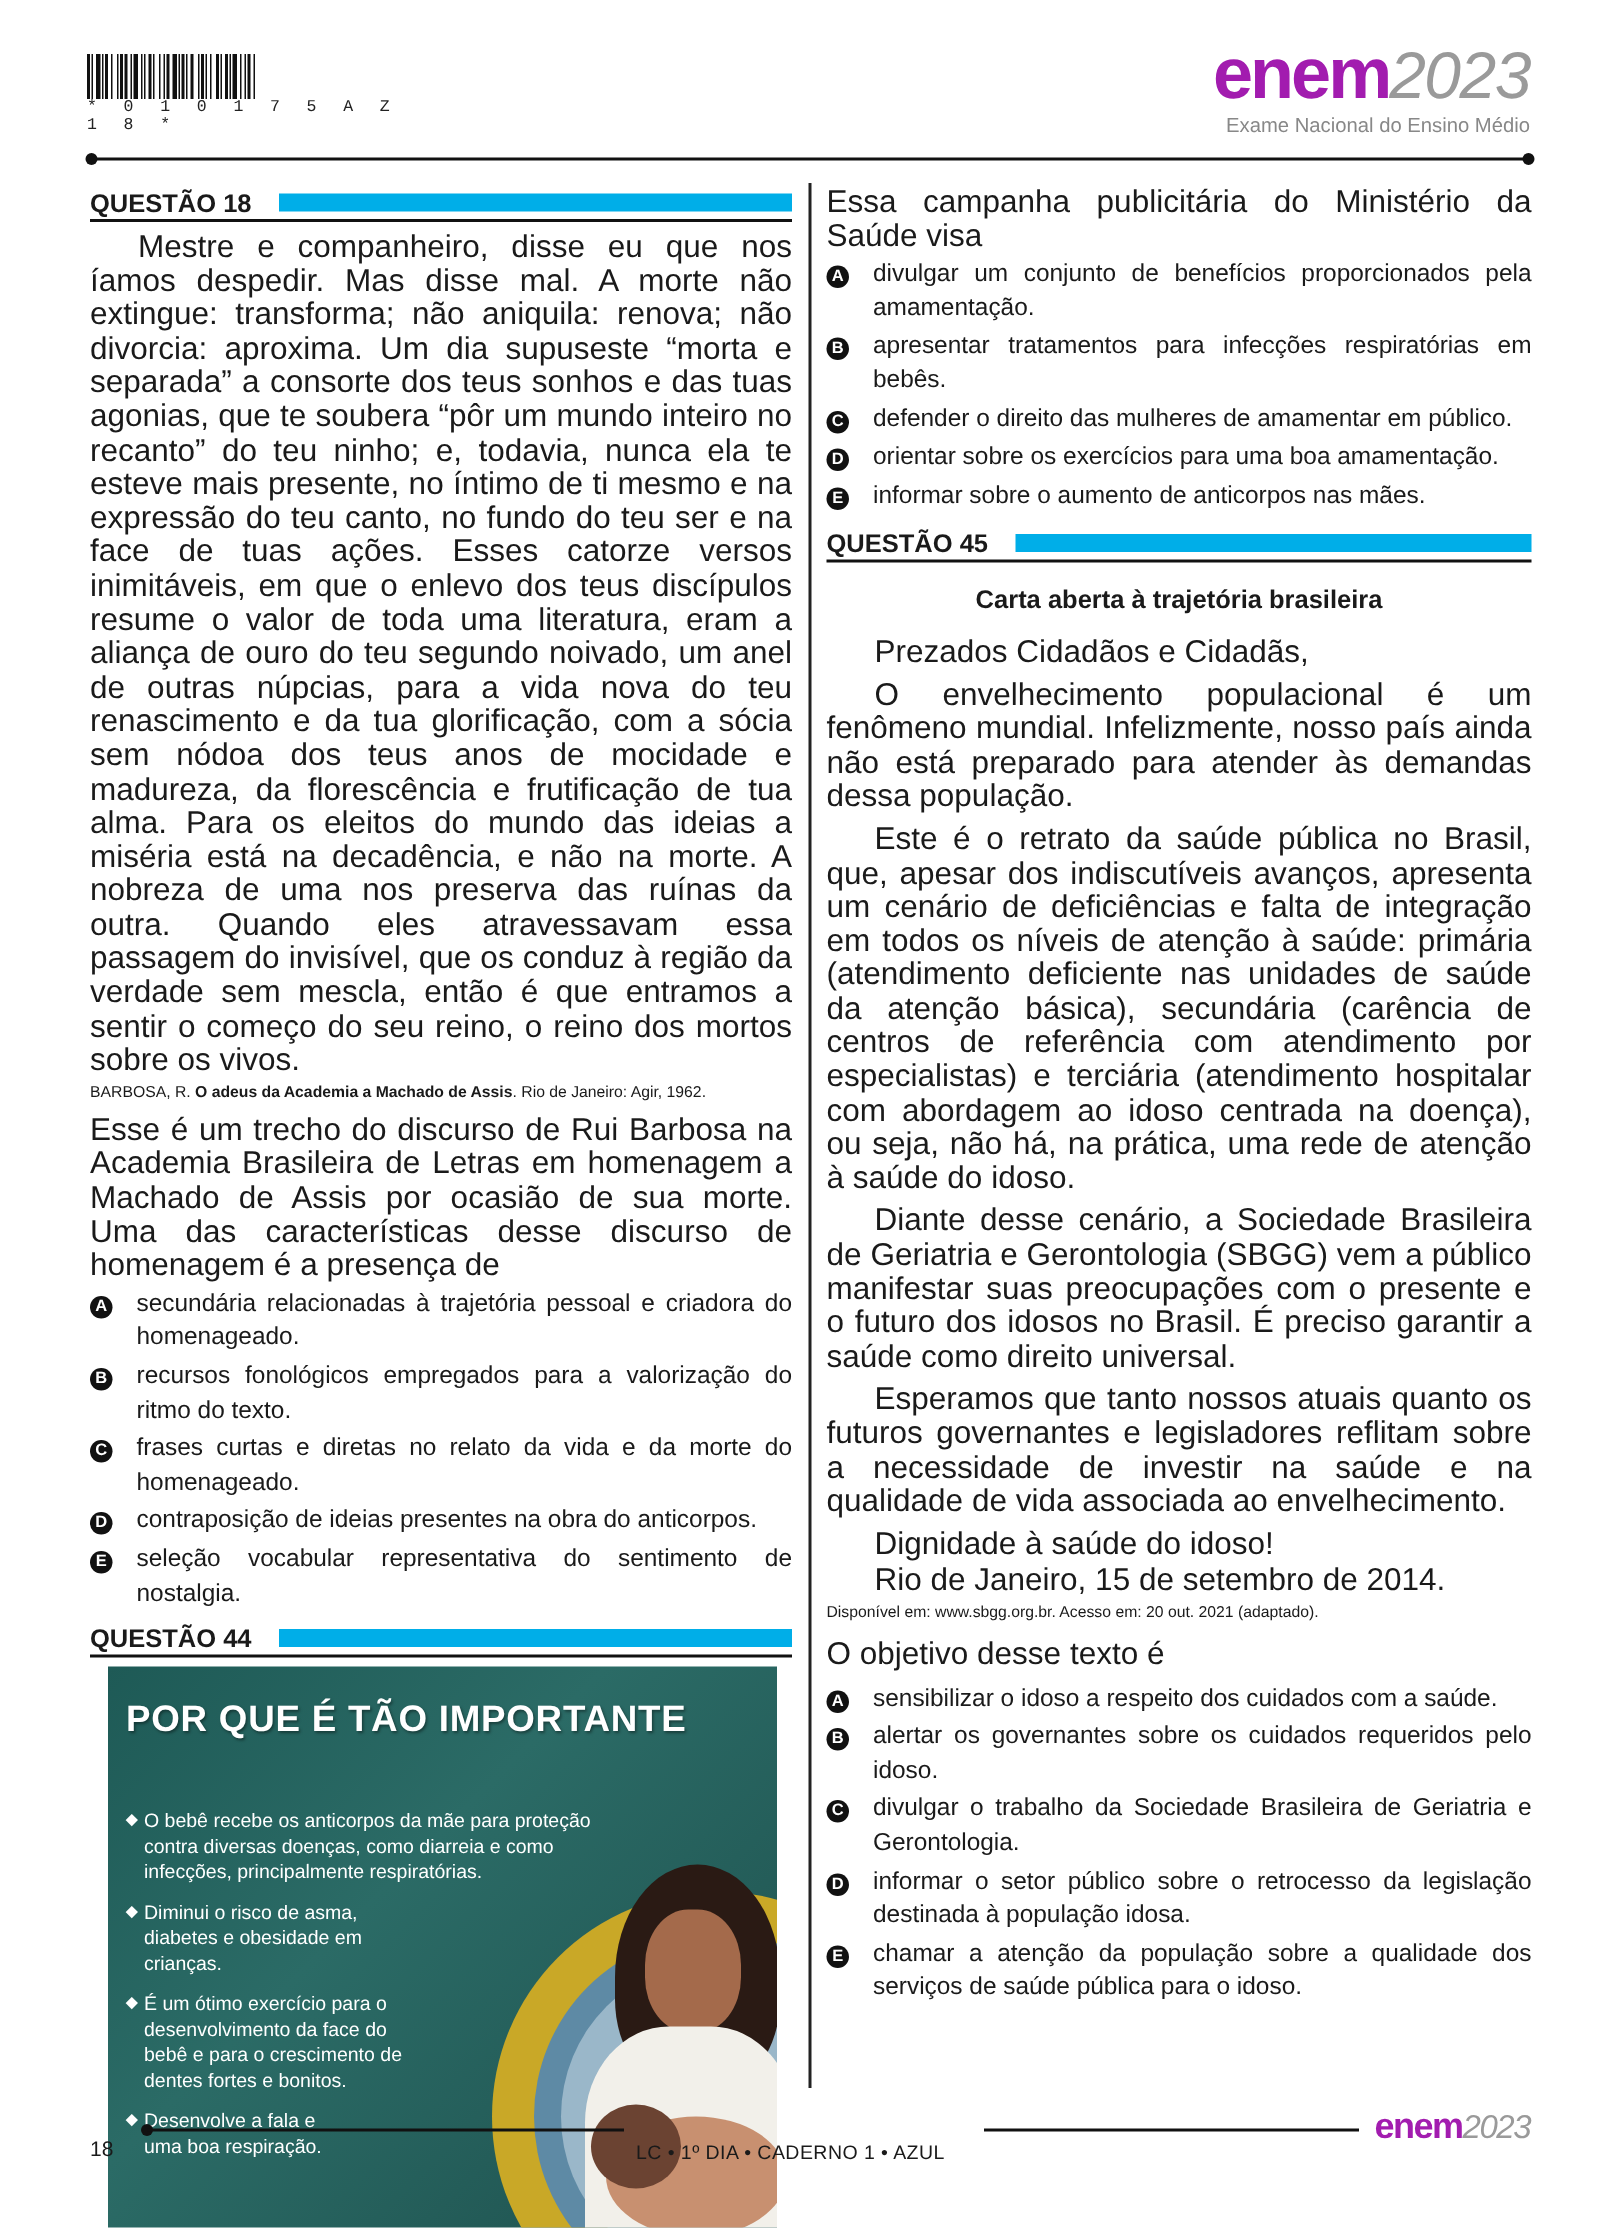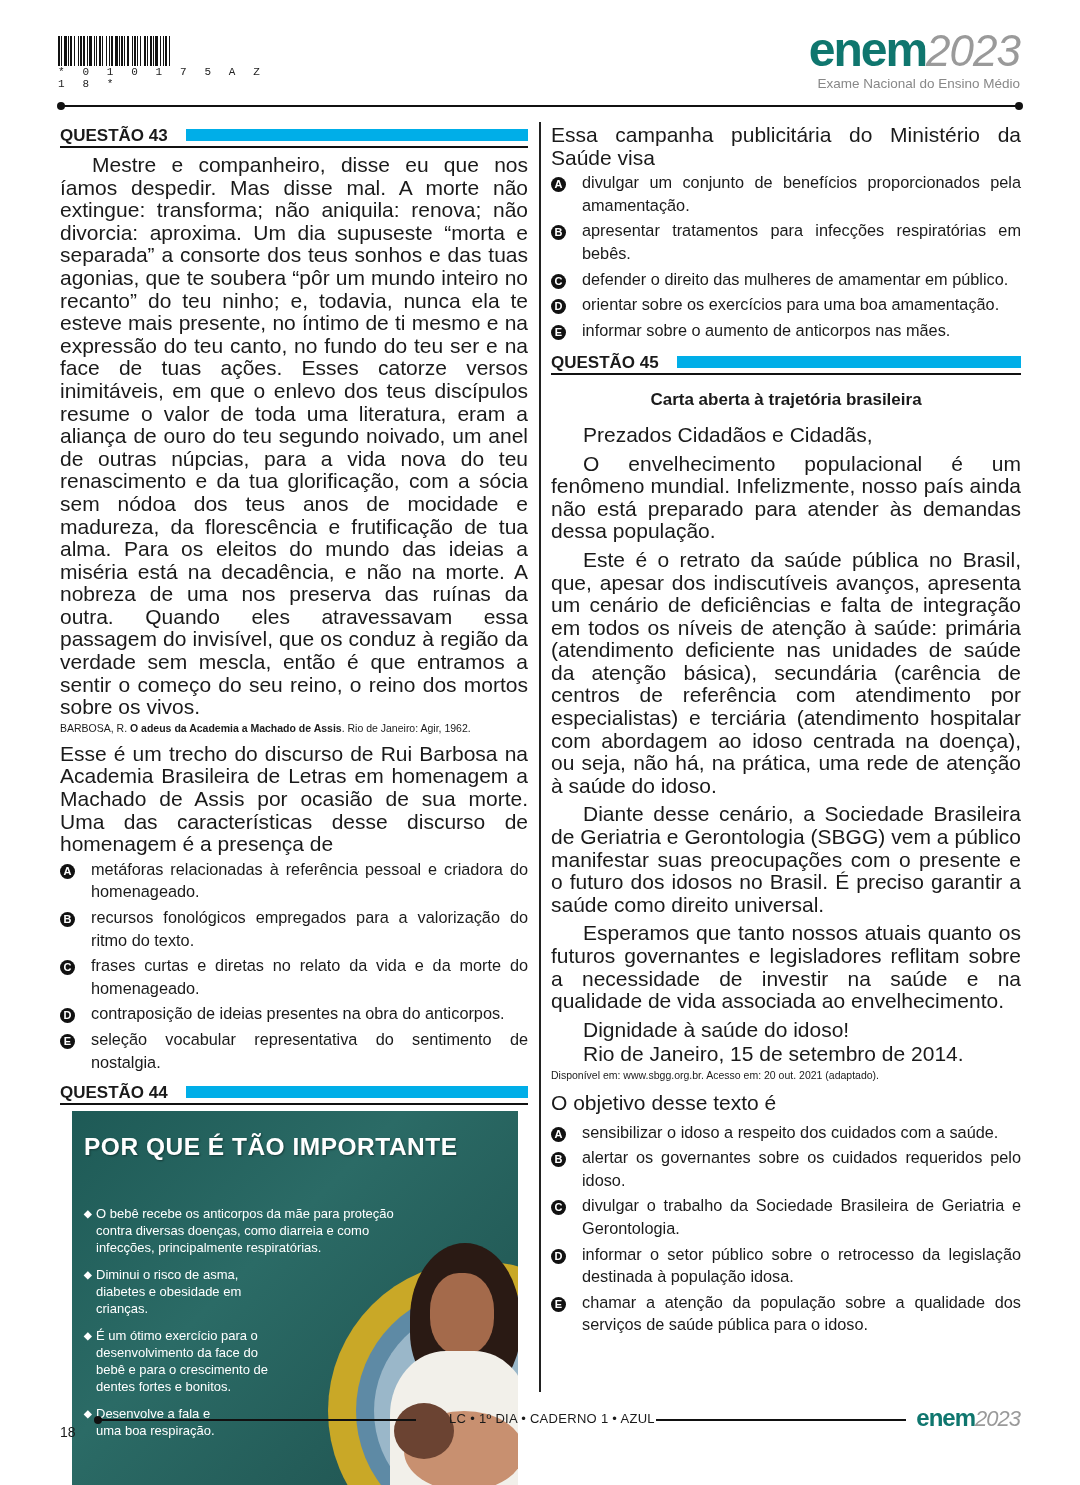--- a/index.html
+++ b/index.html
@@ -2,21 +2,21 @@
 <html><head>
 <meta charset="utf-8">
 <style>
   html, body { margin: 0; padding: 0; background: #ffffff; }
   body { width: 1080px; height: 1485px; position: relative; overflow: hidden; font-family: "Liberation Sans", sans-serif; color: #1a1a1a; }
   .barcode { position: absolute; left: 58px; top: 36px; width: 220px; height: 30px; display: flex; align-items: stretch; gap: 0; }
   .barcode span { display: block; height: 100%; background: #111; }
   .barcode-text { position: absolute; left: 58px; top: 66px; width: 220px; font-family: "Liberation Mono", monospace; font-size: 11px; letter-spacing: 5.6px; color: #222; }
   .logo { position: absolute; right: 60px; top: 26px; text-align: right; }
   .logo-main { font-family: "Liberation Sans", sans-serif; line-height: 1; white-space: nowrap; }
-  .logo-enem { font-weight: bold; color: #0f766e; font-size: 48px; letter-spacing: -2px; }
+  .logo-enem { font-weight: bold; color: #a21caf; font-size: 48px; letter-spacing: -2px; }
   .logo-year { color: #9a9a9a; font-size: 44px; font-style: italic; letter-spacing: -1px; font-weight: normal; }
   .logo-sub { font-size: 13.5px; color: #888; margin-top: 2px; }
   .top-rule { position: absolute; left: 60px; top: 105px; width: 960px; height: 2px; background: #111; }
   .dot { position: absolute; width: 8px; height: 8px; border-radius: 50%; background: #111; }
   .col-divider { position: absolute; left: 539px; top: 122px; width: 2px; height: 1270px; background: #222; }
   .col { position: absolute; top: 122px; width: 468px; }
   .col-left { left: 60px; }
   .col-right { left: 551px; width: 470px; }
   .q-header { display: flex; align-items: flex-end; border-bottom: 2px solid #111; height: 24px; margin-bottom: 6px; }
   .q-title { font-weight: bold; font-size: 17px; line-height: 20px; white-space: nowrap; padding-right: 18px; }
@@ -39,21 +39,21 @@
   .ring-mid { position: absolute; left: 284px; top: 178px; width: 244px; height: 244px; border-radius: 50%; background: #5e8aa5; }
   .ring-inner { position: absolute; left: 302px; top: 196px; width: 208px; height: 208px; border-radius: 50%; background: #9ab7c9; }
   .mother-hair { position: absolute; left: 338px; top: 132px; width: 110px; height: 150px; border-radius: 50% 50% 40% 40%; background: #2a1a14; }
   .mother-face { position: absolute; left: 358px; top: 162px; width: 64px; height: 82px; border-radius: 45%; background: #a46a4b; }
   .mother-body { position: absolute; left: 318px; top: 240px; width: 140px; height: 160px; border-radius: 40% 40% 0 0; background: #f2f0ea; }
   .baby { position: absolute; left: 332px; top: 300px; width: 120px; height: 80px; border-radius: 50%; background: #c89070; }
   .baby-head { position: absolute; left: 322px; top: 292px; width: 60px; height: 56px; border-radius: 50%; background: #6b4332; }
   .footer { position: absolute; left: 0; top: 1408px; width: 1080px; height: 24px; }
   .page-num { position: absolute; left: 60px; top: 16px; font-size: 14px; }
   .footer-line { position: absolute; top: 11px; height: 2px; background: #111; }
-  .footer-center { position: absolute; left: 424px; top: 3px; font-size: 13px; letter-spacing: 0.3px; white-space: nowrap; margin-left: 25px; }
+  .footer-center { position: absolute; left: 424px; top: 19px; font-size: 13px; letter-spacing: 0.3px; white-space: nowrap; }
   .footer-logo { position: absolute; right: 60px; top: -2px; line-height: 1; white-space: nowrap; }
   .footer-logo .logo-enem { font-size: 24px; letter-spacing: -1px; }
   .footer-logo .logo-year { font-size: 22px; }
 </style>
 </head>
 <body>
 
 <div class="barcode" id="barcode">
     <span style="width: 2px;"></span>
     <span style="width: 1px; background: transparent;"></span>
@@ -140,32 +140,32 @@
 <div class="top-rule"></div>
 <div class="dot" style="left:57px; top:102px;"></div>
 <div class="dot" style="left:1015px; top:102px;"></div>
 
 <div class="col-divider"></div>
 
 <div class="col col-left">
 
   <section>
     <div class="q-header">
-      <span class="q-title">QUESTÃO 43</span>
+      <span class="q-title">QUESTÃO 18</span>
       <span class="q-bar"></span>
     </div>
     <p class="txt indent">Mestre e companheiro, disse eu que nos íamos despedir. Mas disse mal. A morte não extingue: transforma; não aniquila: renova; não divorcia: aproxima. Um dia supuseste “morta e separada” a consorte dos teus sonhos e das tuas agonias, que te soubera “pôr um mundo inteiro no recanto” do teu ninho; e, todavia, nunca ela te esteve mais presente, no íntimo de ti mesmo e na expressão do teu canto, no fundo do teu ser e na face de tuas ações. Esses catorze versos inimitáveis, em que o enlevo dos teus discípulos resume o valor de toda uma literatura, eram a aliança de ouro do teu segundo noivado, um anel de outras núpcias, para a vida nova do teu renascimento e da tua glorificação, com a sócia sem nódoa dos teus anos de mocidade e madureza, da florescência e frutificação de tua alma. Para os eleitos do mundo das ideias a miséria está na decadência, e não na morte. A nobreza de uma nos preserva das ruínas da outra. Quando eles atravessavam essa passagem do invisível, que os conduz à região da verdade sem mescla, então é que entramos a sentir o começo do seu reino, o reino dos mortos sobre os vivos.</p>
     <p class="source">
       <span>BARBOSA, R. </span><b>O adeus da Academia a Machado de Assis</b><span>. Rio de Janeiro: Agir, 1962.</span>
     </p>
     <p class="txt">Esse é um trecho do discurso de Rui Barbosa na Academia Brasileira de Letras em homenagem a Machado de Assis por ocasião de sua morte. Uma das características desse discurso de homenagem é a presença de</p>
     <div class="options">
       <div class="opt">
           <span class="opt-letter"><i>A</i></span>
-          <span class="opt-text">metáforas relacionadas à referência pessoal e criadora do homenageado.</span>
+          <span class="opt-text">secundária relacionadas à trajetória pessoal e criadora do homenageado.</span>
         </div>
       <div class="opt">
           <span class="opt-letter"><i>B</i></span>
           <span class="opt-text">recursos fonológicos empregados para a valorização do ritmo do texto.</span>
         </div>
       <div class="opt">
           <span class="opt-letter"><i>C</i></span>
           <span class="opt-text">frases curtas e diretas no relato da vida e da morte do homenageado.</span>
         </div>
       <div class="opt">

